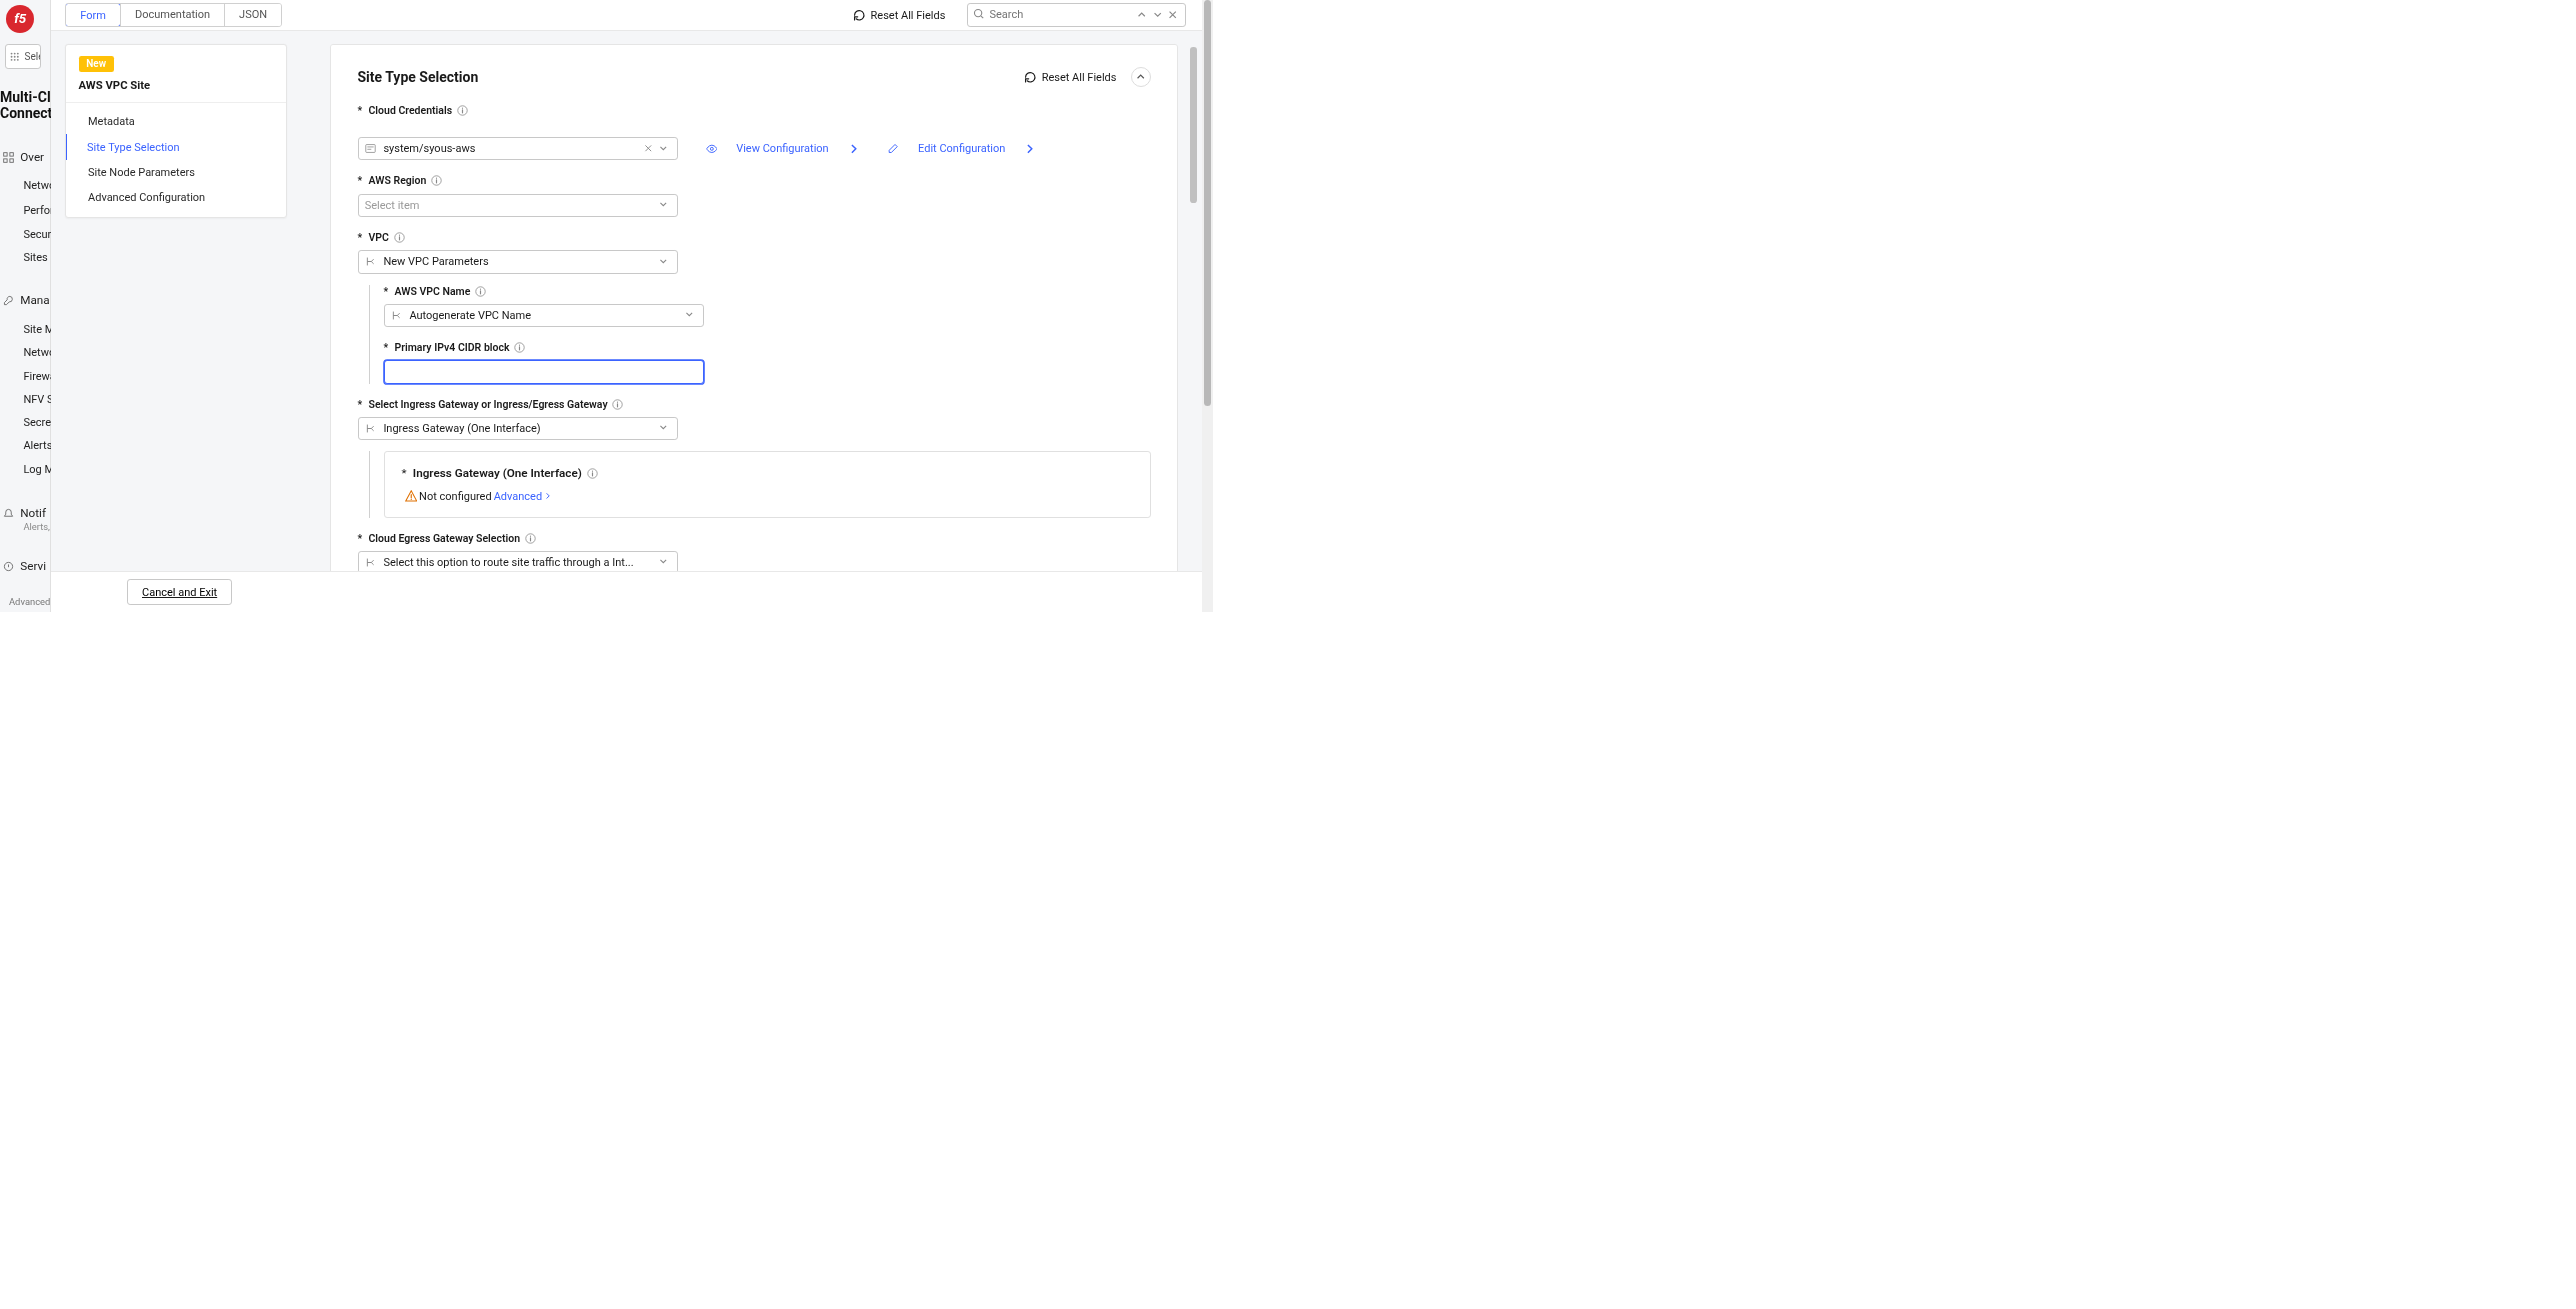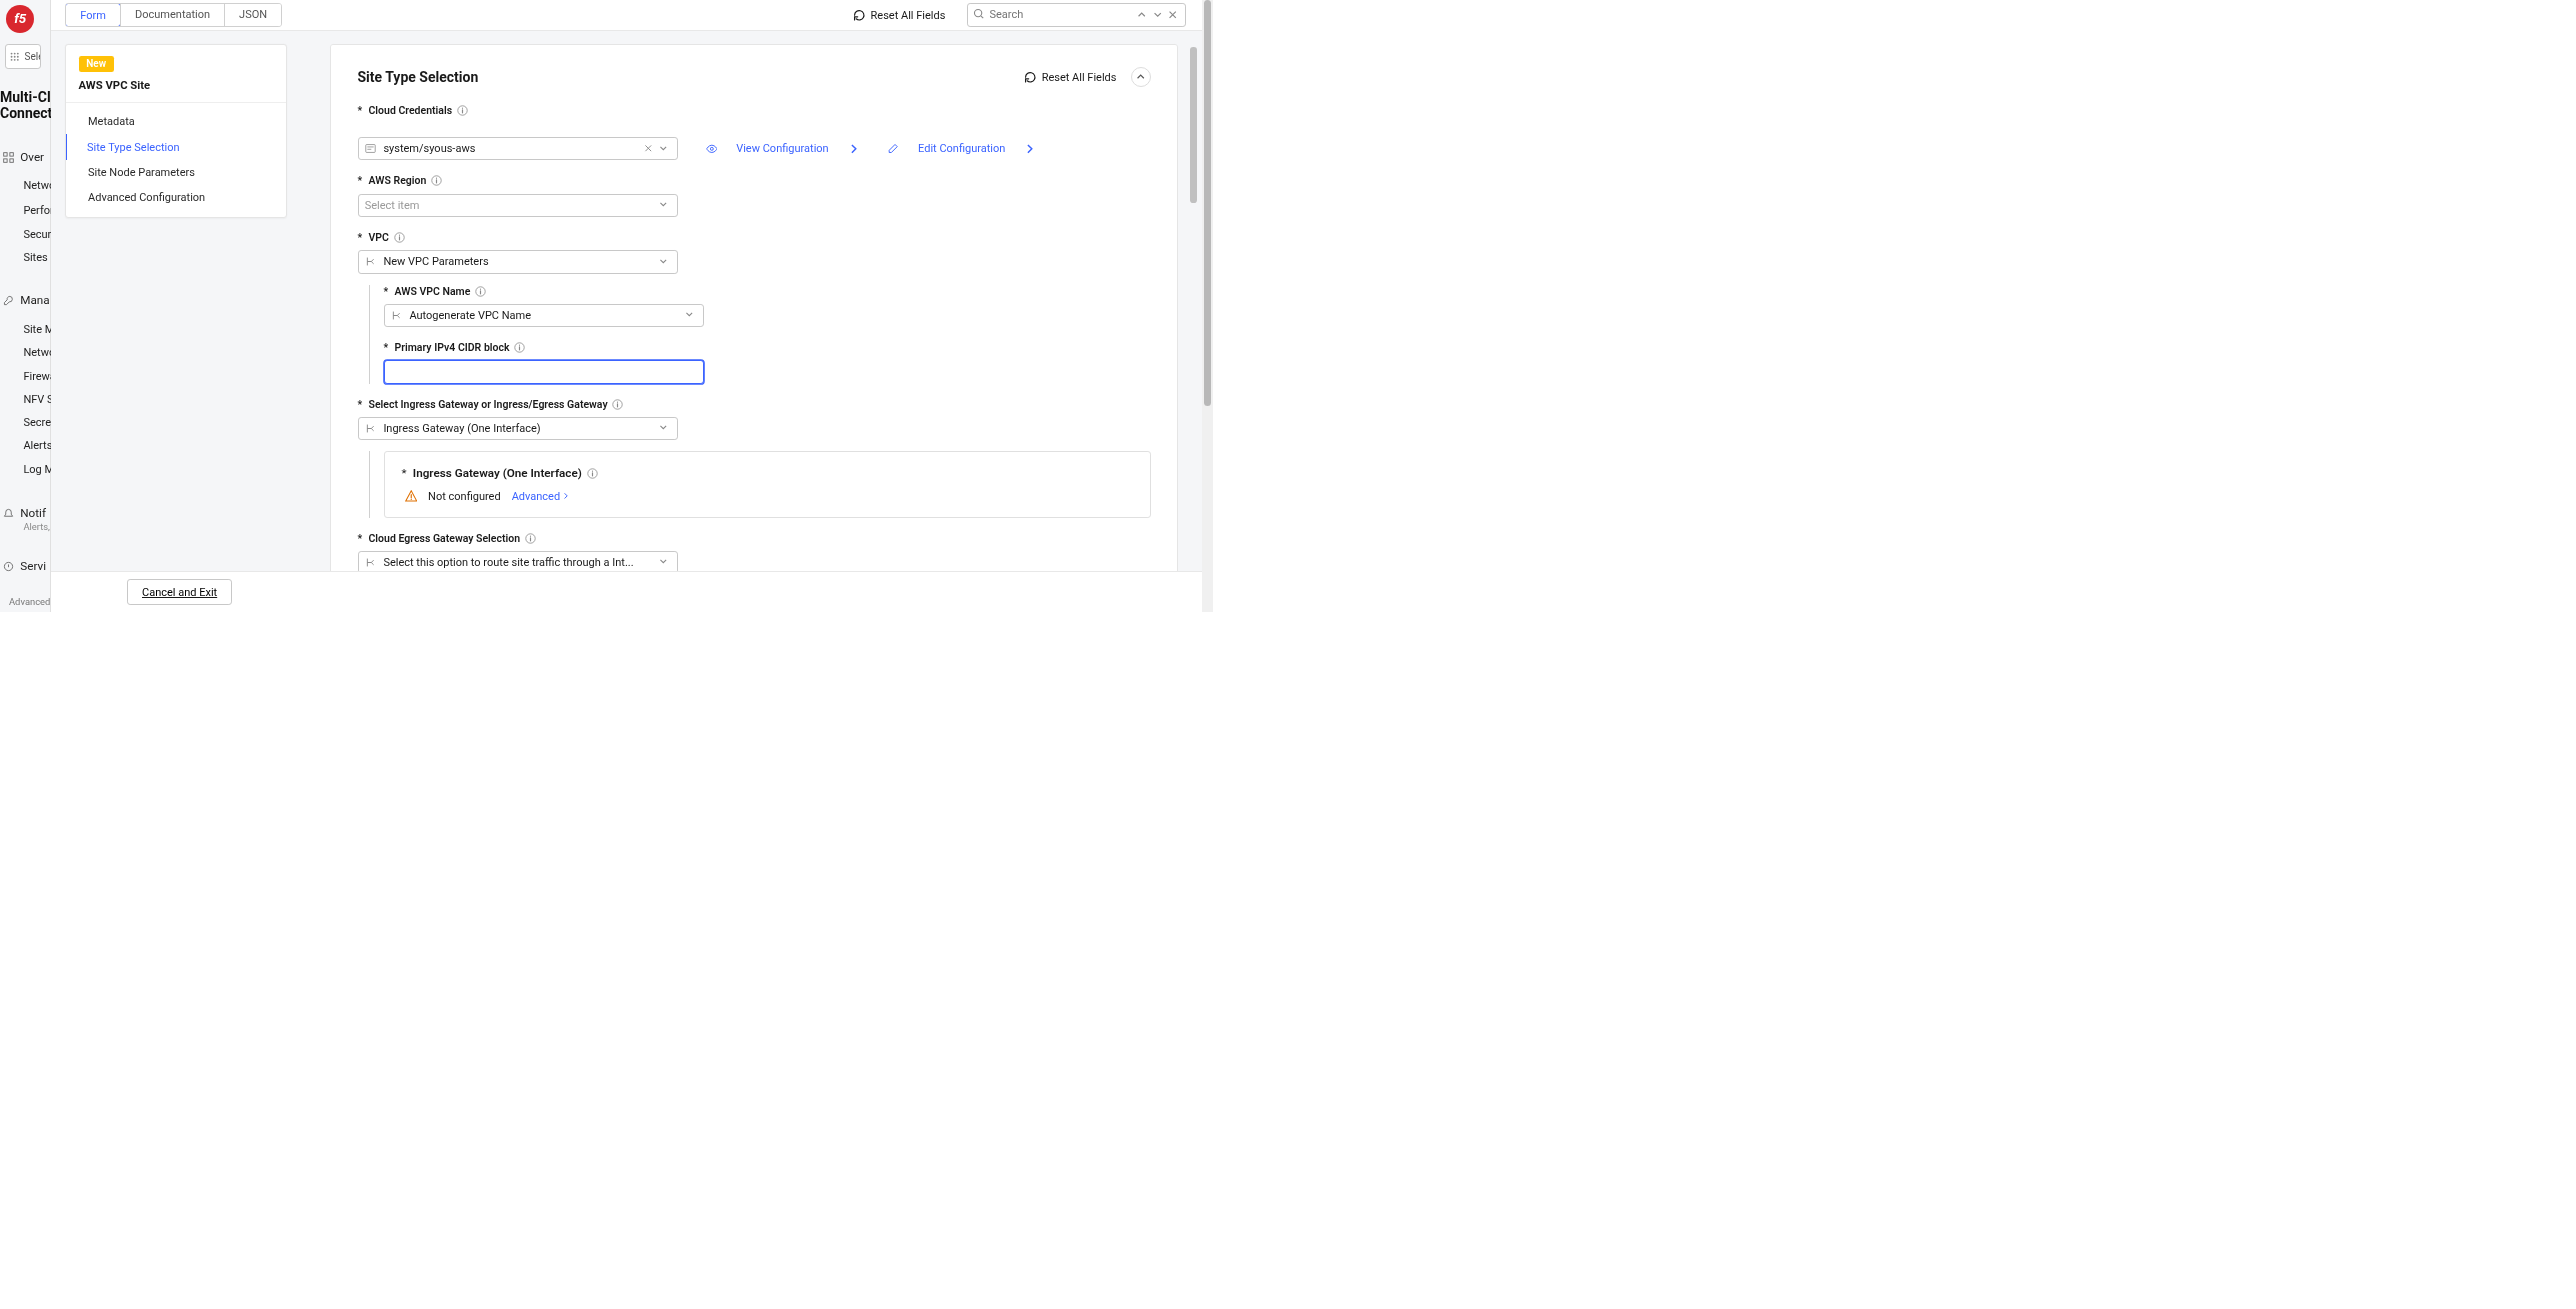--- a/index.html
+++ b/index.html
@@ -61,21 +61,21 @@
 .row-with-actions { display:flex; align-items:center; gap:28px;margin-top:20px; }
 .actionlink { color:#3b63ff; font-size:11px; display:flex; align-items:center; gap:19px; cursor:pointer; }
 .actionlink svg { width:11.7px; height:11.7px; }
 
 .nested { margin-left: 11px; border-left: 0.8px solid #d0d0d0; padding-left: 14px; margin-top: 11px; }
 .nested .field:last-child { margin-bottom: 4.7px; }
 
 .ig-box { border:0.8px solid #e0e0e0; border-radius:3.1px; padding: 14px 17px; margin-left:26.5px; margin-top:3.1px; width: calc(100% - 26.5px); }
 .ig-title { font-size:11.7px; font-weight:600; display:flex; align-items:center; gap:4.7px; margin-bottom:9.4px; }
 .ig-title .ast { font-weight:400; margin-right:1.6px; }
-.ig-status { display:flex; align-items:center; gap:11px; margin-left:3.1px; }
+.ig-status { display:flex; align-items:center; gap:2px; margin-left:3.1px; }
 .warn-icon { color:#e07000; width:12.5px; height:12.5px; }
 .ig-status .txt { font-size:11px; }
 .ig-status .conf { color:#3b63ff; cursor:pointer; display:flex; align-items:center; gap:2.3px; }
 
 .bottombar { position:absolute; left:51px; right:0; bottom:0; height:41px; background:#fff; border-top:0.8px solid #e8e8e8; display:flex; align-items:center; padding-left: 76px; text-decoration: underline; }
 .btn-cancel { border:0.8px solid #c8c8c8; background:#fff; border-radius:3.1px; padding:5.5px 14px; font-size:11px; cursor:pointer; }
 
 .scrollbar-right { position:absolute; right:3.1px; top:47px; width:6.2px; height:156px; background:#c0c0c0; border-radius:3.1px; }
 .page-scrollbar { position:absolute; right:0; top:0; width:11px; bottom:0; background:#f0f0f0; }
 .page-scrollbar .thumb { position:absolute; left:1.6px; right:1.6px; top:0; height:406px; background:#b8b8b8; border-radius:3.9px; }

